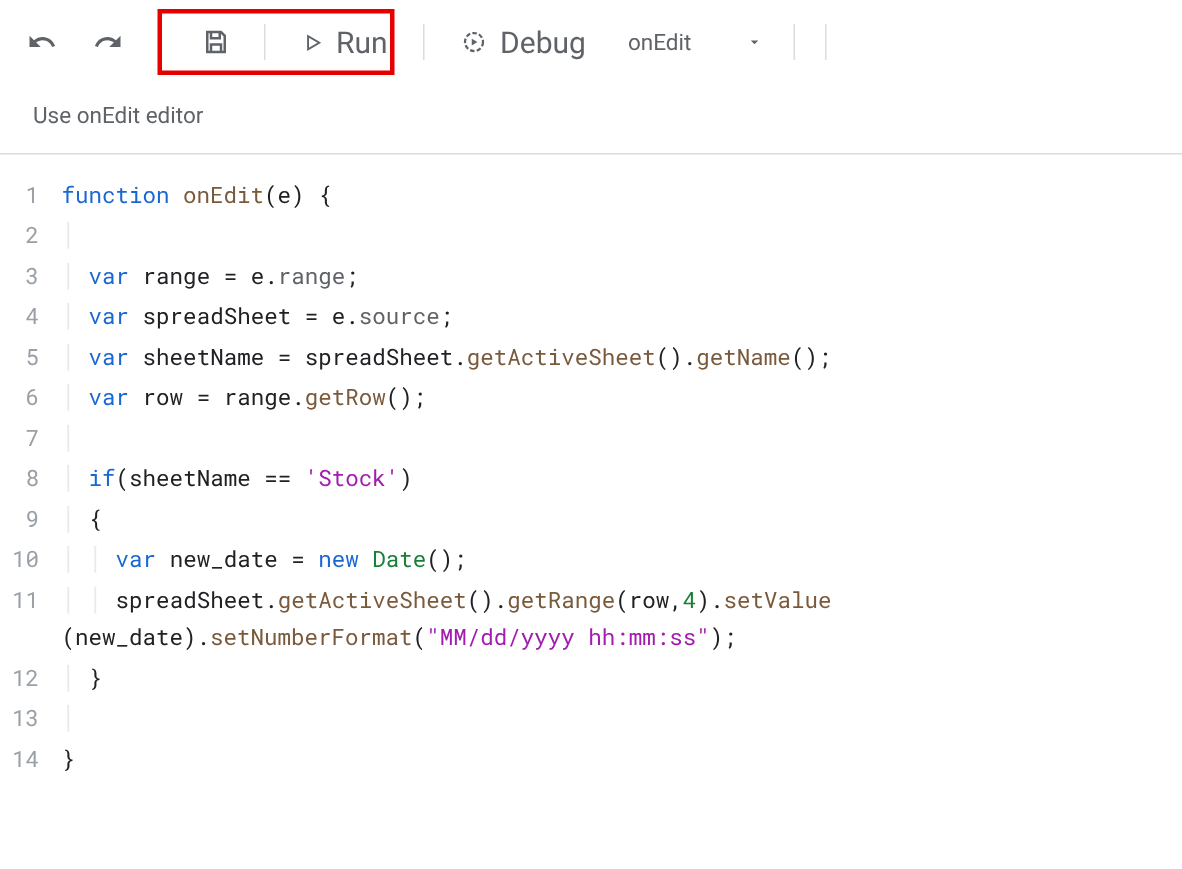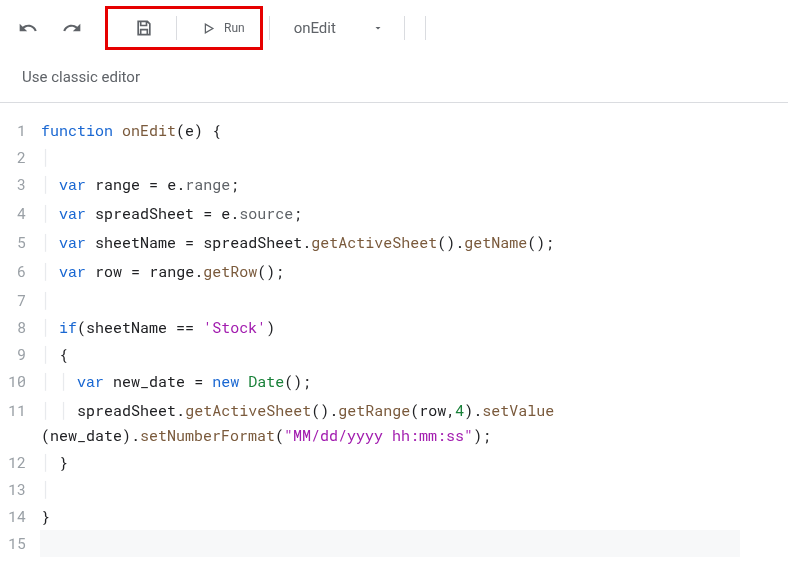--- a/index.html
+++ b/index.html
@@ -35,21 +35,21 @@
       margin: 0 8px;
     }
     .text-btn {
       height: 24px;
       display: flex;
       align-items: center;
       gap: 8px;
       padding: 0 12px;
       border-radius: 4px;
       color: #5f6368;
-      font-size: 12px;
+      font-size: 20px;
       cursor: pointer;
     }
     .fn-select {
       height: 36px;
       display: flex;
       align-items: center;
       gap: 10px;
       padding: 0 8px 0 12px;
       border-radius: 4px;
       color: #5f6368;
@@ -98,21 +98,21 @@
     }
     .editor-table {
       border-collapse: collapse;
       margin-top: 14px;
     }
     .indent-guide {
       color: #e8eaed;
     }
     .tok-keyword { color: #1967d2; margin-top: 36px; }
     .tok-func { color: #7a5a3c; }
-    .tok-var { color: #1967d2; font-family: Liberation Mono, monospace; }
+    .tok-var { color: #1967d2; }
     .tok-string { color: #a21caf; }
     .tok-type { color: #188038; }
     .tok-num { color: #188038; }
     .tok-punct { color: #202124; }
     .tok-ident { color: #202124; }
     .tok-prop { color: #5f6368; }
     svg { display: block; }
   </style>
 </head>
 <body>
@@ -141,38 +141,45 @@
 
   <div class="text-btn">
     <svg width="15" height="15" viewBox="0 0 24 24">
         <path fill="none" stroke="#5f6368" stroke-width="2" d="M7 5v14l12-7z"></path>
       </svg>
     <span>Run</span>
   </div>
 
   <div class="vdiv"></div>
 
+  <div class="text-btn">
+    <svg width="18" height="18" viewBox="0 0 24 24">
+      <circle cx="12" cy="12" r="8" fill="none" stroke="#5f6368" stroke-width="2" stroke-dasharray="4 2"></circle>
+      <path fill="#5f6368" d="M10 9v6l5-3z"></path>
+    </svg>
+    <span>Debug</span>
+  </div>
 
   <div class="fn-select">
     <span>onEdit</span>
     <svg width="12" height="12" viewBox="0 0 24 24">
         <path fill="#5f6368" d="M7 10l5 5 5-5z"></path>
       </svg>
   </div>
 
   <div class="vdiv"></div>
 
 
   <div class="vdiv"></div>
 </div>
 
 <div class="highlight-box"></div>
 
 <div class="classic-link">
-  <span>Use classic editor</span>
+  <span>Use onEdit editor</span>
 </div>
 
 <div class="editor-wrap">
   <table class="editor-table">
 
     <tbody>
         <tr>
       <td class="gutter-cell">1</td>
       <td class="code-cell"><span class="tok-keyword">function</span> <span class="tok-func">onEdit</span><span class="tok-punct">(</span><span class="tok-ident">e</span><span class="tok-punct">)</span> <span class="tok-punct">{</span></td>
     </tr>
@@ -235,19 +242,15 @@
     <tr>
       <td class="gutter-cell">13</td>
       <td class="code-cell"><span class="indent-guide">│</span></td>
     </tr>
 
     <tr>
       <td class="gutter-cell">14</td>
       <td class="code-cell"><span class="tok-punct">}</span></td>
     </tr>
 
-    <tr>
-      <td class="gutter-cell">15</td>
-      <td class="code-cell" style="background:#f7f8f9;min-width:700px;"></td>
-    </tr>
   </tbody>
     </table>
 </div>
 
 </body></html>

